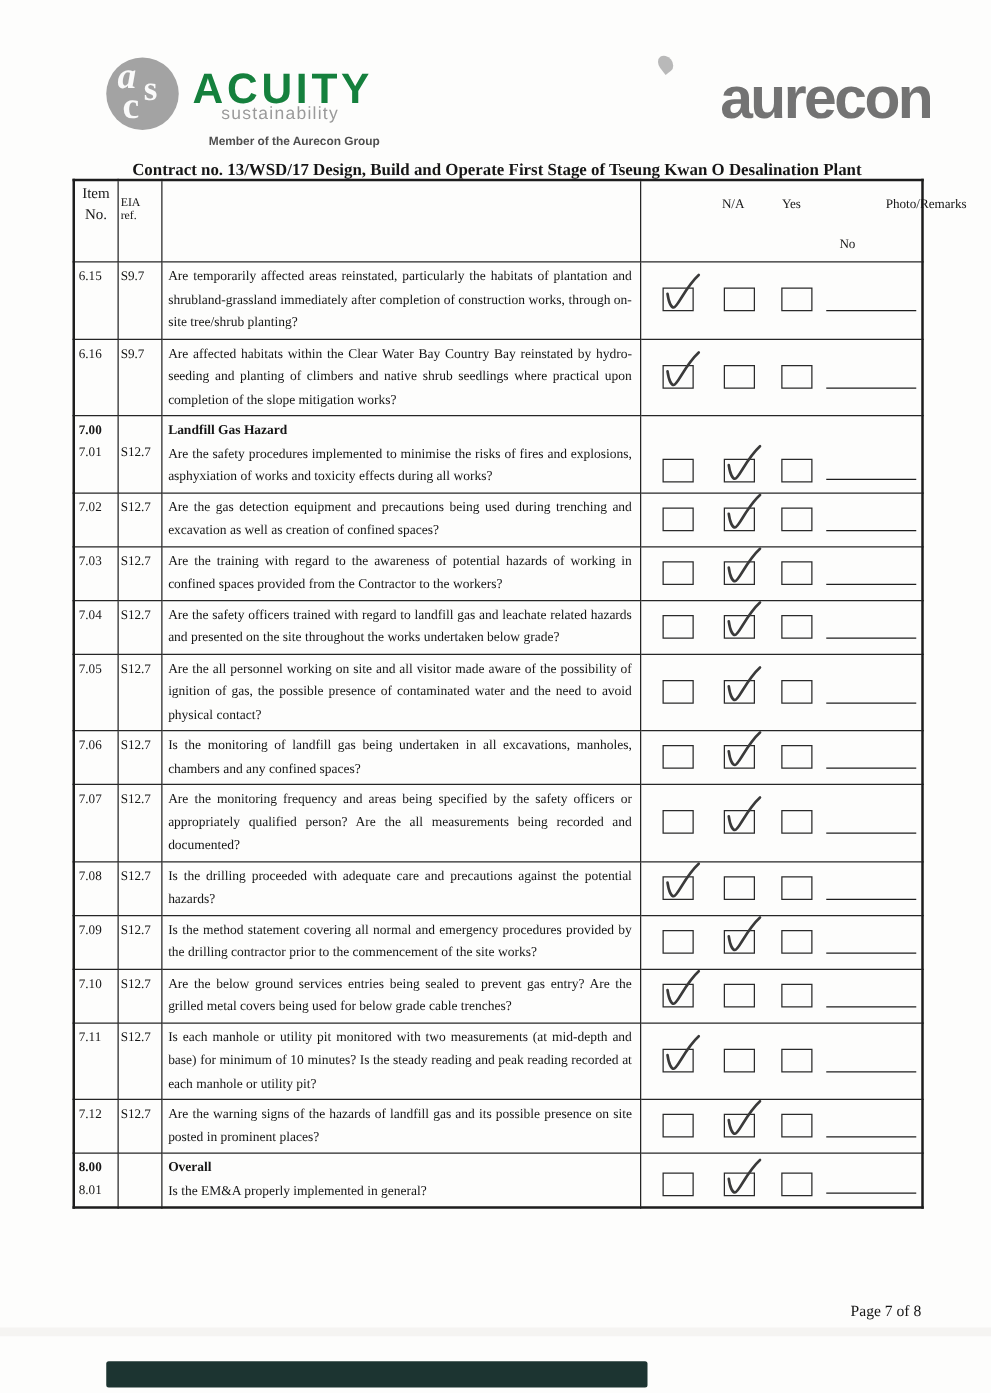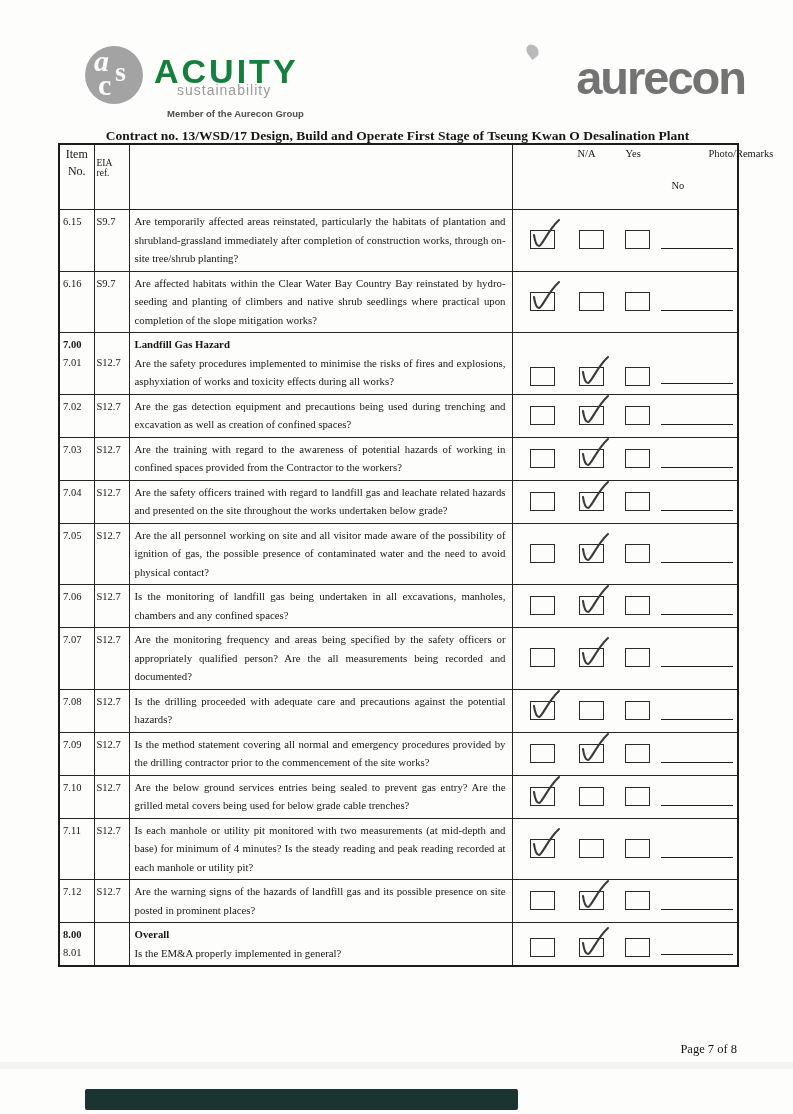--- a/index.html
+++ b/index.html
@@ -48,21 +48,21 @@
   table.checklist{
     position:absolute;top:143px;left:58px;border-collapse:collapse;table-layout:fixed;
     width:679px;border:2px solid #1d1d1d;
   }
   td,th{border:1px solid #262626;vertical-align:top;padding:0;}
   .col-item{width:35px;} .col-eia{width:35px;} .col-q{width:383px;} .col-ck{width:226px;}
   thead th{height:38px;font-weight:normal;text-align:left;}
   .h-item{font-size:12px;padding:1px 2px;line-height:17px;text-align:center;}
   .h-eia{font-size:9.5px;padding:13px 2px;}
   .h-ck{position:relative;font-size:10.5px;}
-  .h-ck span{position:absolute;top:3px;padding-left:44px;}
+  .h-ck span{position:absolute;top:13px;padding-left:44px;}
   .lab-na{left:21px;} .lab-yes{left:69px;} .lab-no{left:115px;margin-top:32px;} .lab-photo{left:152px;}
   .c-item{font-size:10.5px;padding:3px 1px 2px 3px;line-height:18px;}
   .c-eia{font-size:10.5px;padding:3px 1px 2px 2px;line-height:18px;}
   .c-q{font-size:10.8px;text-align:justify;padding:2px 6px 3px 5px;line-height:18.5px;}
   .c-q .sec{font-weight:bold;text-align:left;}
   .bold{font-weight:bold;}
   .c-ck{position:relative;}
   .ckrow{position:absolute;left:0;right:0;top:0;bottom:0;display:block;}
   .cb{
     position:absolute;width:23px;height:17px;border:1.7px solid #2a2a2a;background:transparent;
@@ -360,21 +360,21 @@
             <span class="cb cb2"></span>
             <span class="cb cb3"></span>
             <span class="remark"></span>
           </div>
         </td>
       </tr>
       <tr>
         <td class="c-item">7.11</td>
         <td class="c-eia">S12.7</td>
         <td class="c-q">
-          <div>Is each manhole or utility pit monitored with two measurements (at mid-depth and base) for minimum of 4 minutes? Is the steady reading and peak reading recorded at each manhole or utility pit?</div>
+          <div>Is each manhole or utility pit monitored with two measurements (at mid-depth and base) for minimum of 10 minutes? Is the steady reading and peak reading recorded at each manhole or utility pit?</div>
         </td>
         <td class="c-ck">
           <div class="ckrow">
             <span class="cb cb1">
               <svg class="tick" viewBox="0 0 36 34">
                 <path d="M7 17 C8 24 10 28 12 28 C15 28 21 12 32 2"></path>
               </svg>
             </span>
             <span class="cb cb2"></span>
             <span class="cb cb3"></span>

